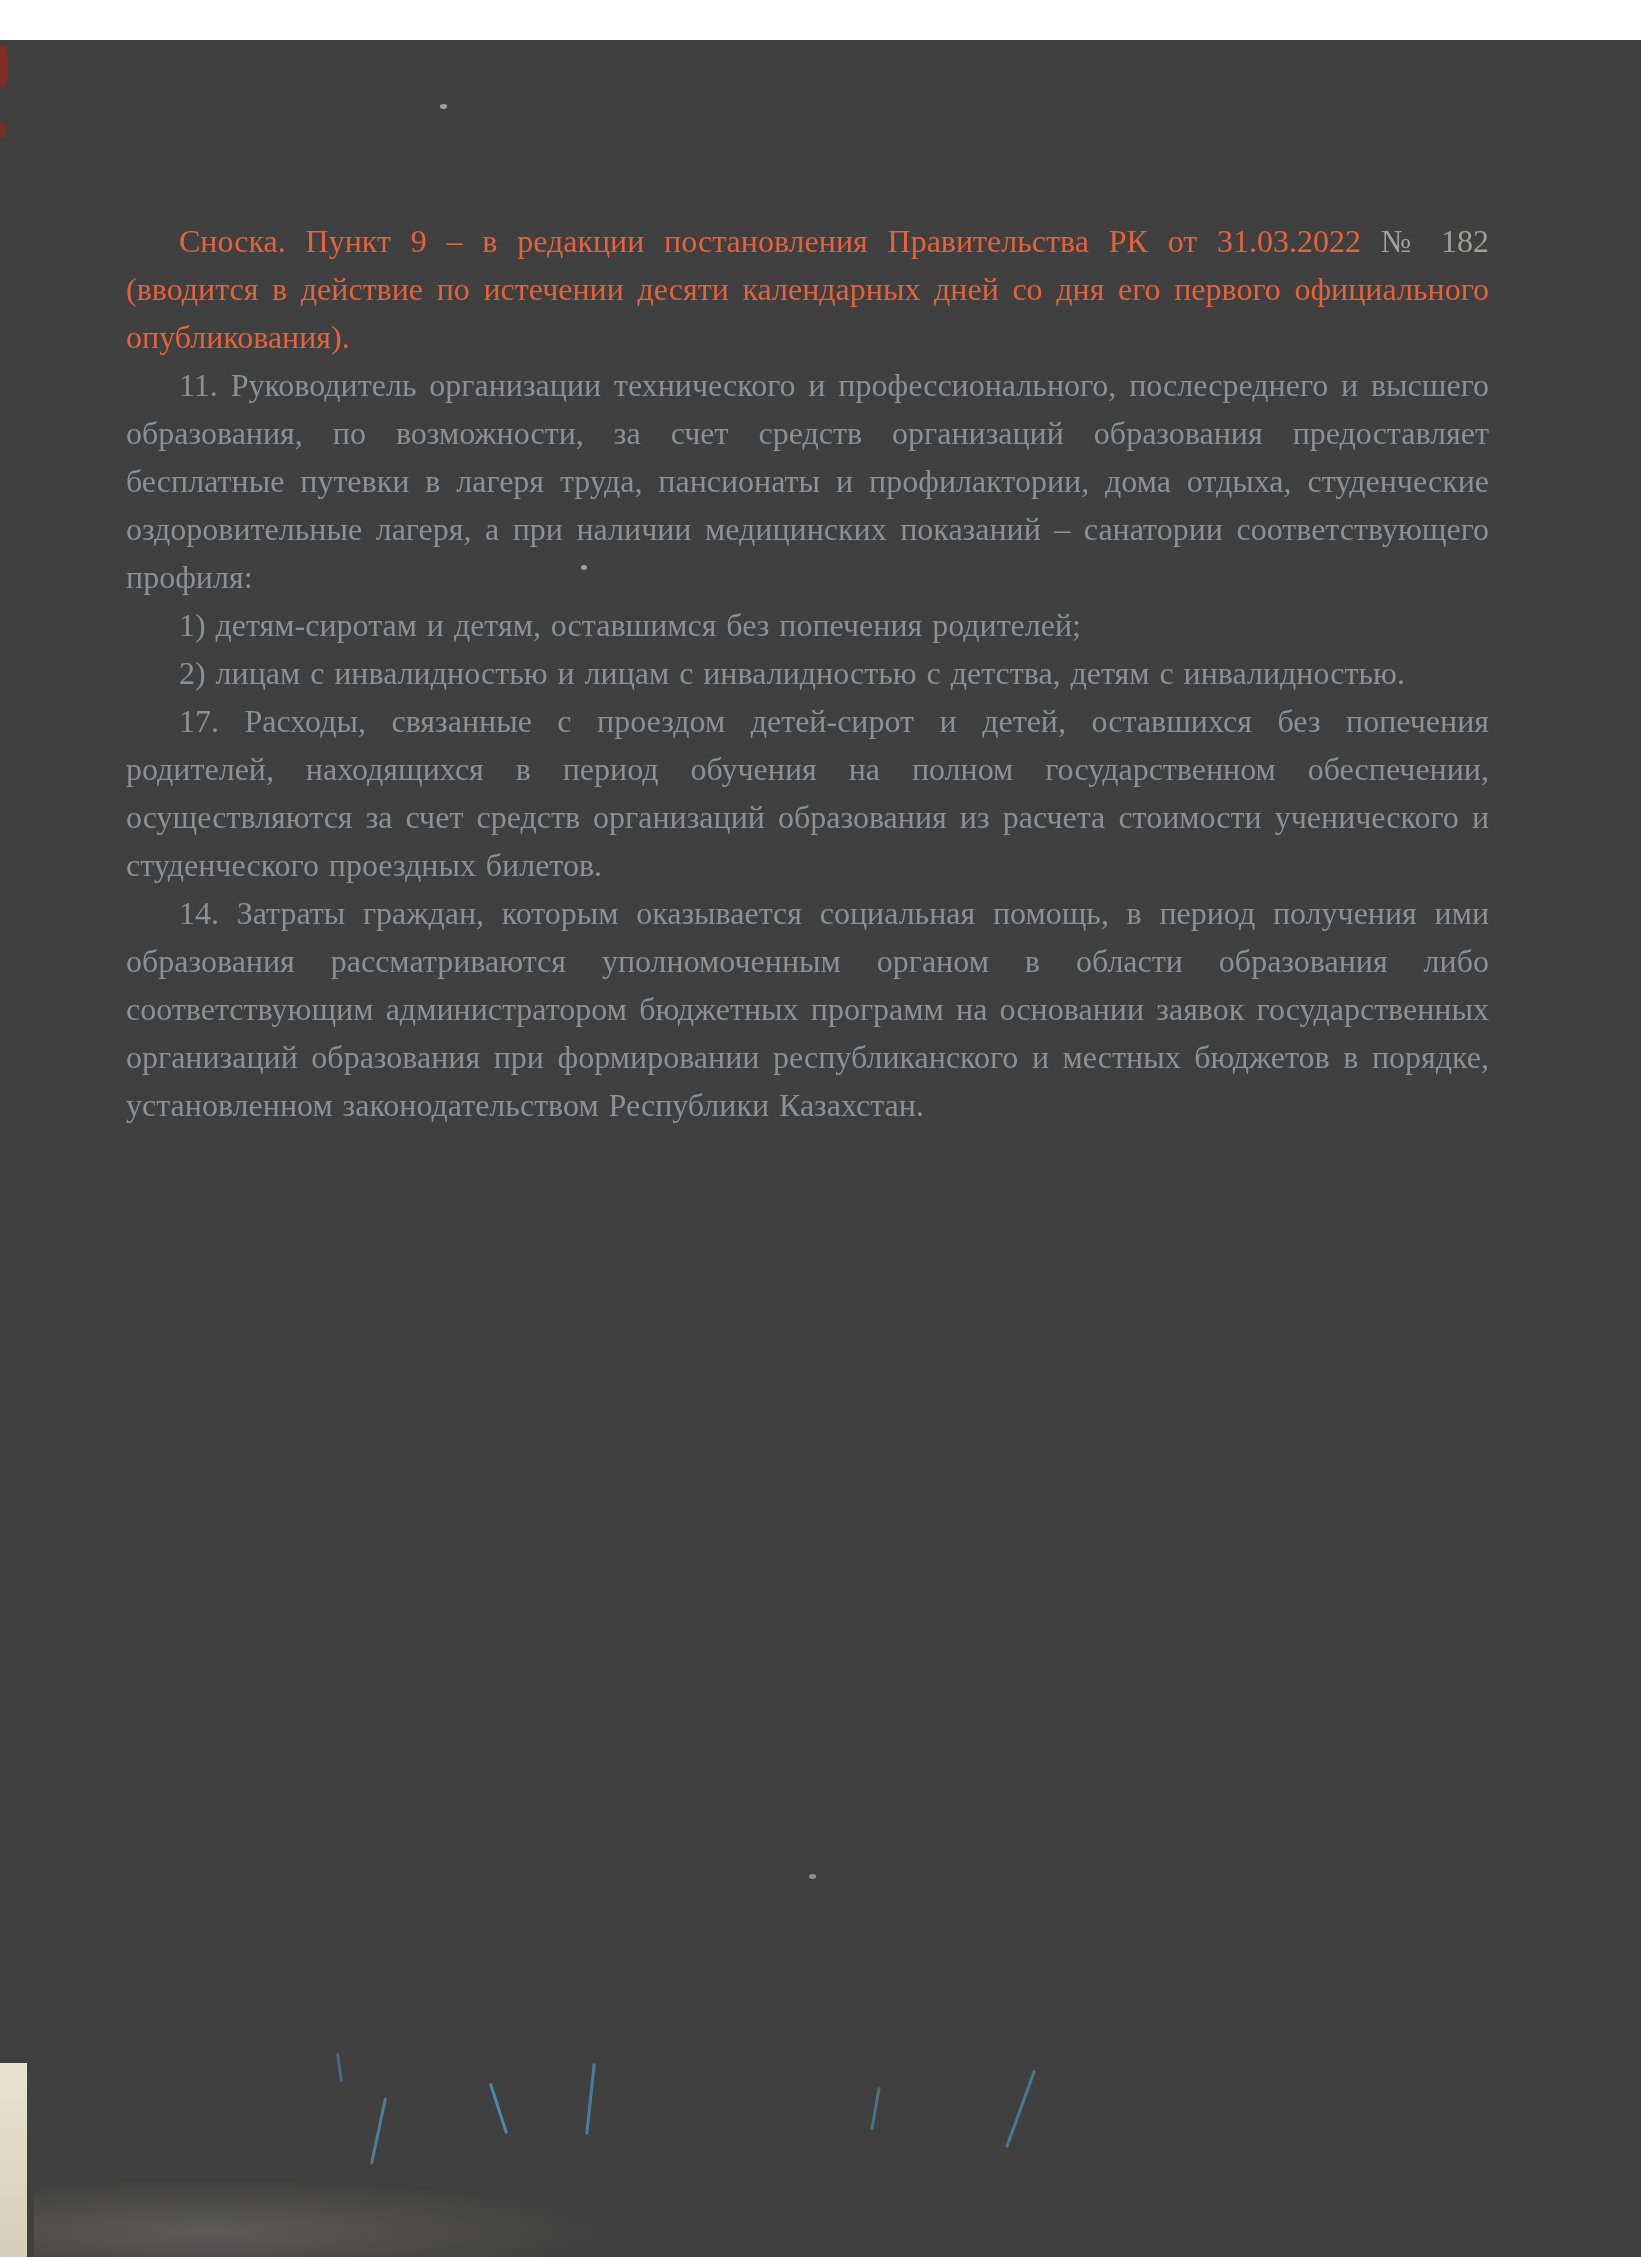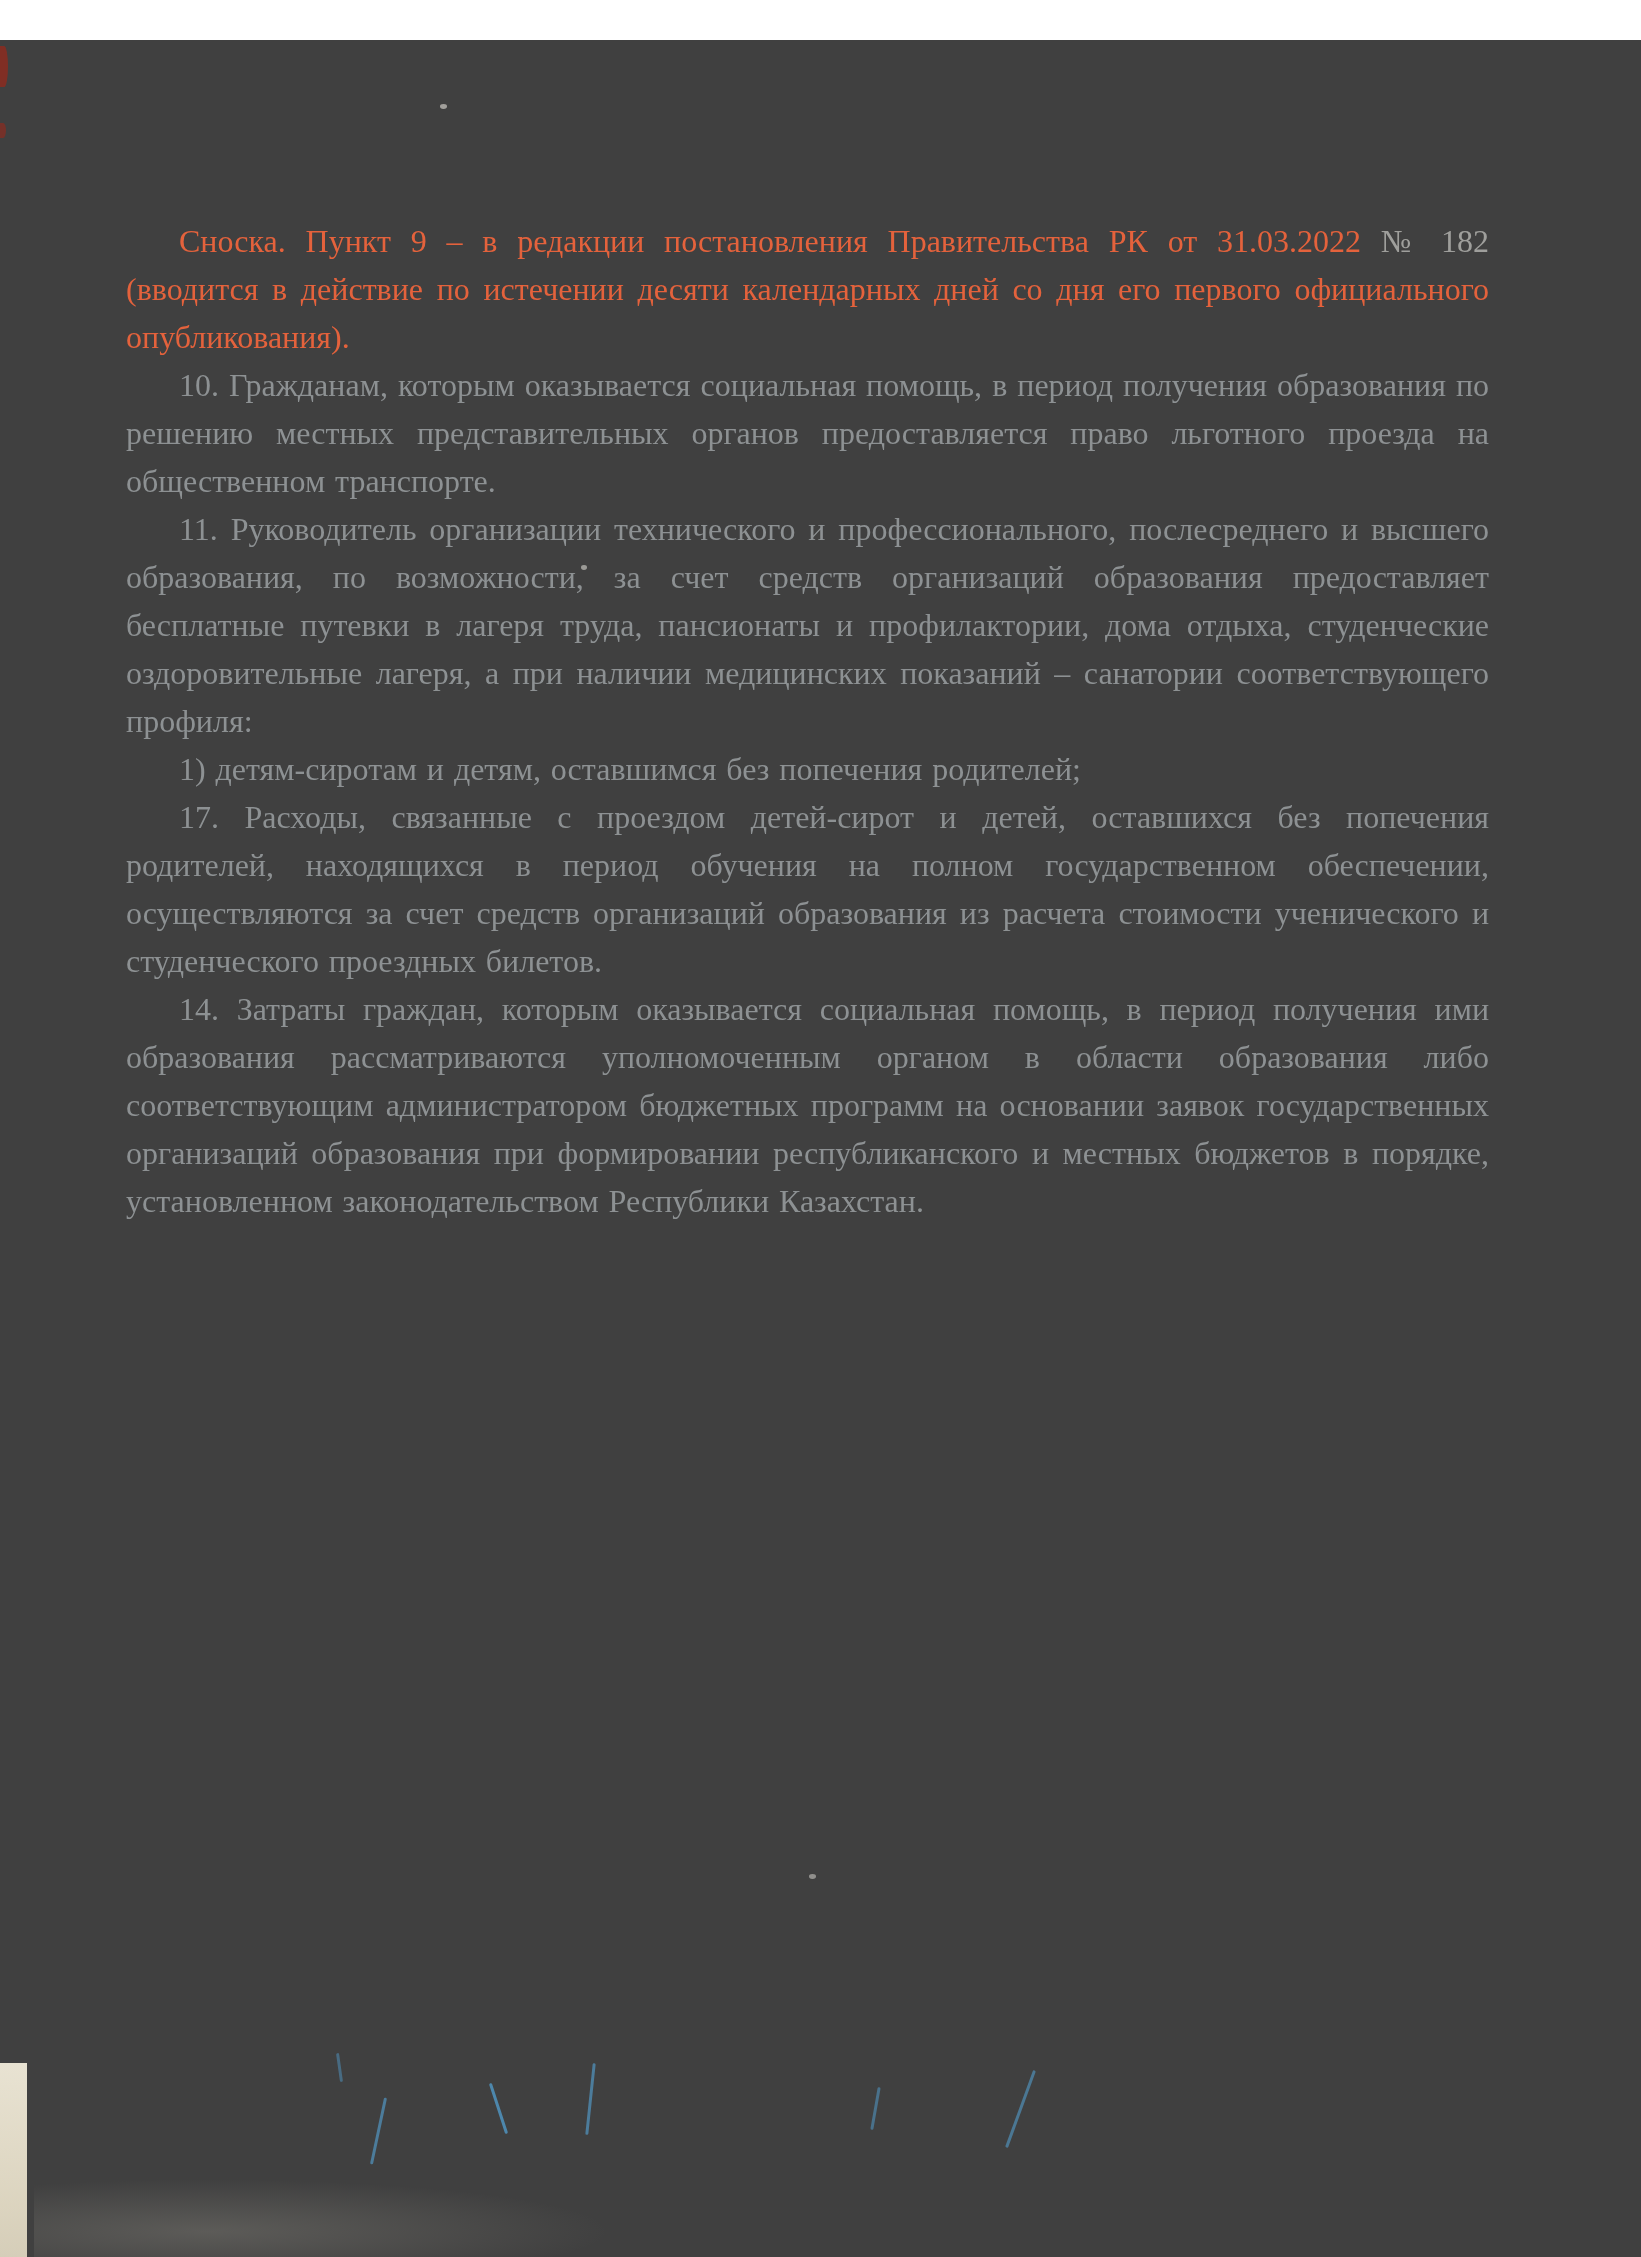--- a/index.html
+++ b/index.html
@@ -57,26 +57,26 @@
 </style>
 </head>
 <body>
 
 <div class="page">
 
   <div class="content">
 
     <p class="footnote gap-after"><span>Сноска. Пункт 9 – в редакции постановления Правительства РК от 31.03.2022</span> <span class="ref-number">№ 182</span> <span>(вводится в действие по истечении десяти календарных дней со дня его первого официального опубликования).</span></p>
 
-    <p>10. Гражданам, которым оказывается социальная помощь, в период получения образования по решению местных представительных органов предоставляется право льготного проезда на общественном транспорте.</p>
 
     <p>11. Руководитель организации технического и профессионального, послесреднего и высшего образования, по возможности, за счет средств организаций образования предоставляет бесплатные путевки в лагеря труда, пансионаты и профилактории, дома отдыха, студенческие оздоровительные лагеря, а при наличии медицинских показаний – санатории соответствующего профиля:</p>
 
     <p>1) детям-сиротам и детям, оставшимся без попечения родителей;</p>
 
+    <p>2) лицам с инвалидностью и лицам с инвалидностью с детства, детям с инвалидностью.</p>
 
 
     <p>17. Расходы, связанные с проездом детей-сирот и детей, оставшихся без попечения родителей, находящихся в период обучения на полном государственном обеспечении, осуществляются за счет средств организаций образования из расчета стоимости ученического и студенческого проездных билетов.</p>
 
 
     <p>14. Затраты граждан, которым оказывается социальная помощь, в период получения ими образования рассматриваются уполномоченным органом в области образования либо соответствующим администратором бюджетных программ на основании заявок государственных организаций образования при формировании республиканского и местных бюджетов в порядке, установленном законодательством Республики Казахстан.</p>
 
 
   </div>
 

